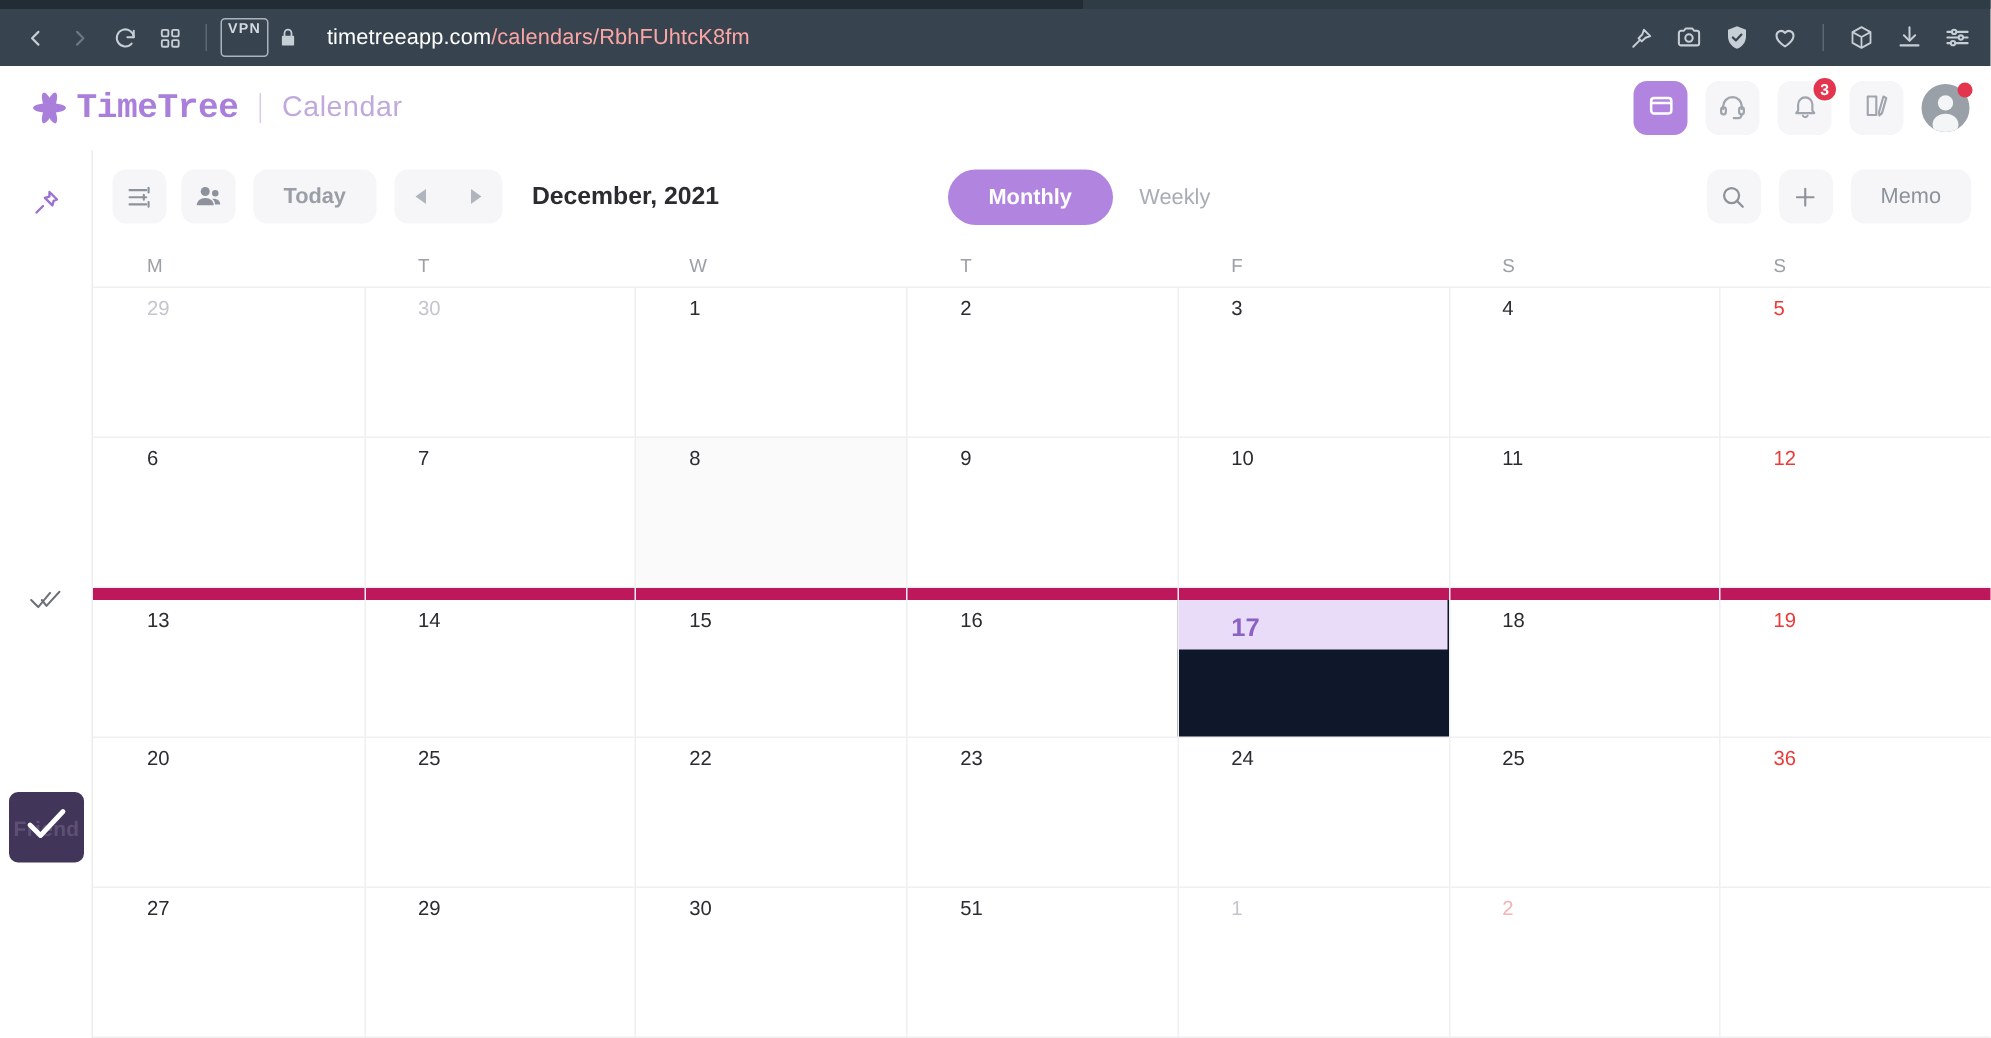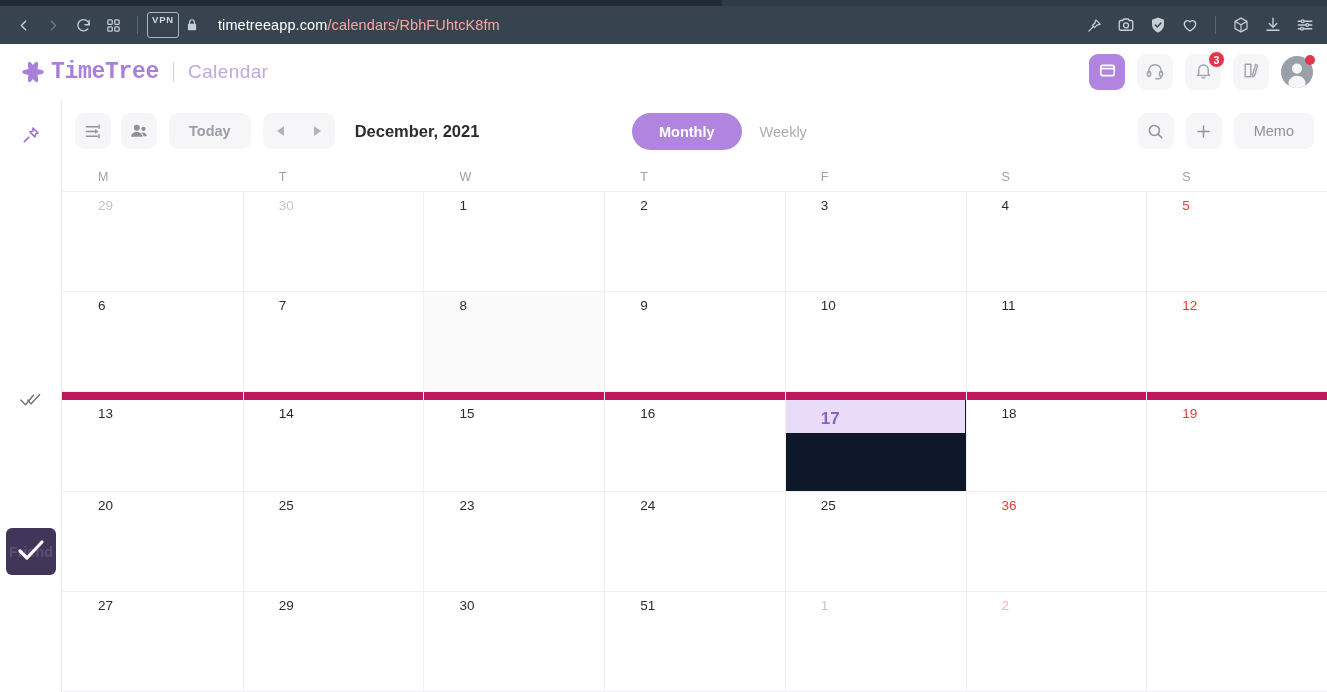--- a/index.html
+++ b/index.html
@@ -567,20 +567,23 @@
         </div>
       </div>
       <div class="week-row">
         <div class="day-cell">
           <div class="day-num">20</div>
         </div>
         <div class="day-cell">
           <div class="day-num">25</div>
         </div>
         <div class="day-cell">
+          <div class="day-num">22</div>
+        </div>
+        <div class="day-cell">
           <div class="day-num">23</div>
         </div>
         <div class="day-cell">
           <div class="day-num">24</div>
         </div>
         <div class="day-cell">
           <div class="day-num">25</div>
         </div>
         <div class="day-cell">
           <div class="day-num sun">36</div>

